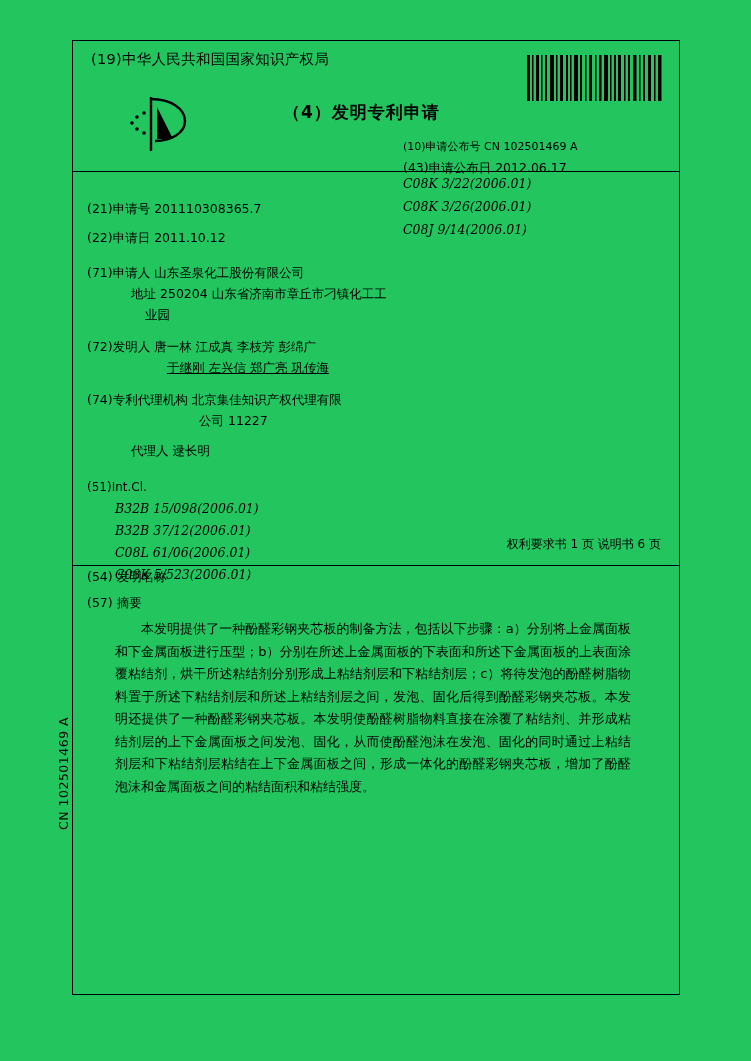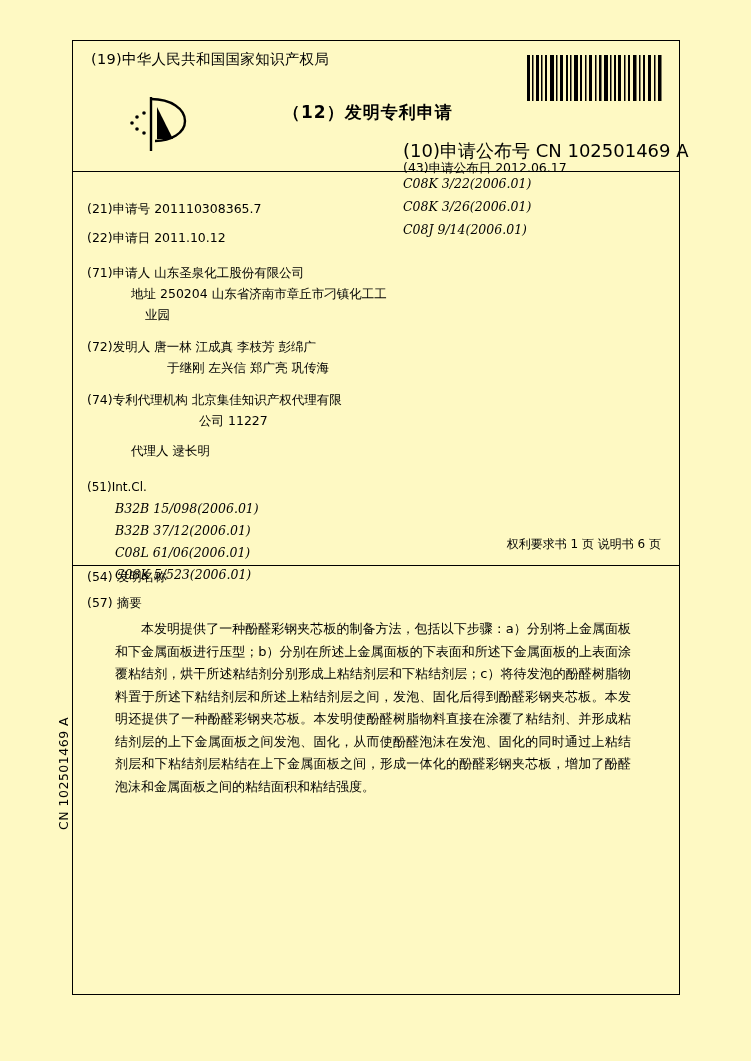--- a/index.html
+++ b/index.html
@@ -13,21 +13,21 @@
     position: relative;
     font-family: "DejaVu Sans", "Liberation Sans", sans-serif;
     color: #000;
     overflow: hidden;
   }
   .page {
     position: absolute;
     left: 0; top: 0;
     width: 751px;
     height: 1061px;
-    background: #fef9c3;
+    background: #22c55e;
   }
   
   .frame {
     position: absolute;
     left: 72px;
     top: 40px;
     width: 608px;
     height: 955px;
     border: 1.5px solid #000;
     box-sizing: border-box;
@@ -72,21 +72,21 @@
     top: 60px;
     font-size: 17px;
     font-weight: bold;
     letter-spacing: 1px;
     white-space: nowrap;
   }
   .pubno {
     position: absolute;
     left: 330px;
     top: 98px;
-    font-size: 18px;
+    font-size: 11px;
     white-space: nowrap;
     text-align: right;
   }
   .pubdate {
     position: absolute;
     left: 330px;
     top: 119px;
     font-size: 12.5px;
     white-space: nowrap;
   }
@@ -240,36 +240,36 @@
       <path d="M30 4 L30 58" stroke="#000" stroke-width="2.4" fill="none"></path>
       <path d="M30 6 C50 6 64 16 64 28 C64 40 50 48 34 48" stroke="#000" stroke-width="2.4" fill="none"></path>
       <path d="M36 14 L36 46 L52 46 C52 46 44 30 36 14 Z" fill="#000"></path>
       <circle cx="16" cy="24" r="1.8" fill="#000"></circle>
       <circle cx="11" cy="30" r="1.8" fill="#000"></circle>
       <circle cx="16" cy="36" r="1.8" fill="#000"></circle>
       <circle cx="23" cy="40" r="1.8" fill="#000"></circle>
       <circle cx="23" cy="20" r="1.8" fill="#000"></circle>
     </svg>
 
-    <div class="app-type">（12）发明专利申请</div>
+    <div class="app-type">（4）发明专利申请</div>
     <div class="pubno">(10)申请公布号  CN 102501469 A</div>
     <div class="pubdate">(43)申请公布日   2012.06.17</div>
 
     <div class="hdr-line"></div>
 
     <div class="biblio">
 
       <div class="left-col">
         <div class="fld" style="margin-top:26px;">(21)申请号 201110308365.7</div>
         <div class="fld" style="margin-top:8px;">(22)申请日  2011.10.12</div>
         <div class="fld" style="margin-top:14px;">(71)申请人  山东圣泉化工股份有限公司</div>
         <div class="fld indent2">地址  250204  山东省济南市章丘市刁镇化工工</div>
         <div class="fld indent3">业园</div>
         <div class="fld" style="margin-top:11px;">(72)发明人  唐一林   江成真   李枝芳   彭绵广</div>
-        <div class="fld" style="padding-left:80px;">于继刚   左兴信   郑广亮   巩传海</div>
+        <div class="fld" style="padding-left:80px;text-decoration:underline;">于继刚   左兴信   郑广亮   巩传海</div>
         <div class="fld" style="margin-top:11px;">(74)专利代理机构  北京集佳知识产权代理有限</div>
         <div class="fld" style="padding-left:112px;">公司  11227</div>
         <div class="fld indent2" style="margin-top:9px;">代理人  逯长明</div>
 
         <div class="intcl-head">(51)Int.Cl.</div>
         <div class="intcl-item">B32B  15/098(2006.01)</div>
         <div class="intcl-item">B32B  37/12(2006.01)</div>
         <div class="intcl-item">C08L  61/06(2006.01)</div>
         <div class="intcl-item">C08K  5/523(2006.01)</div>
       </div>

